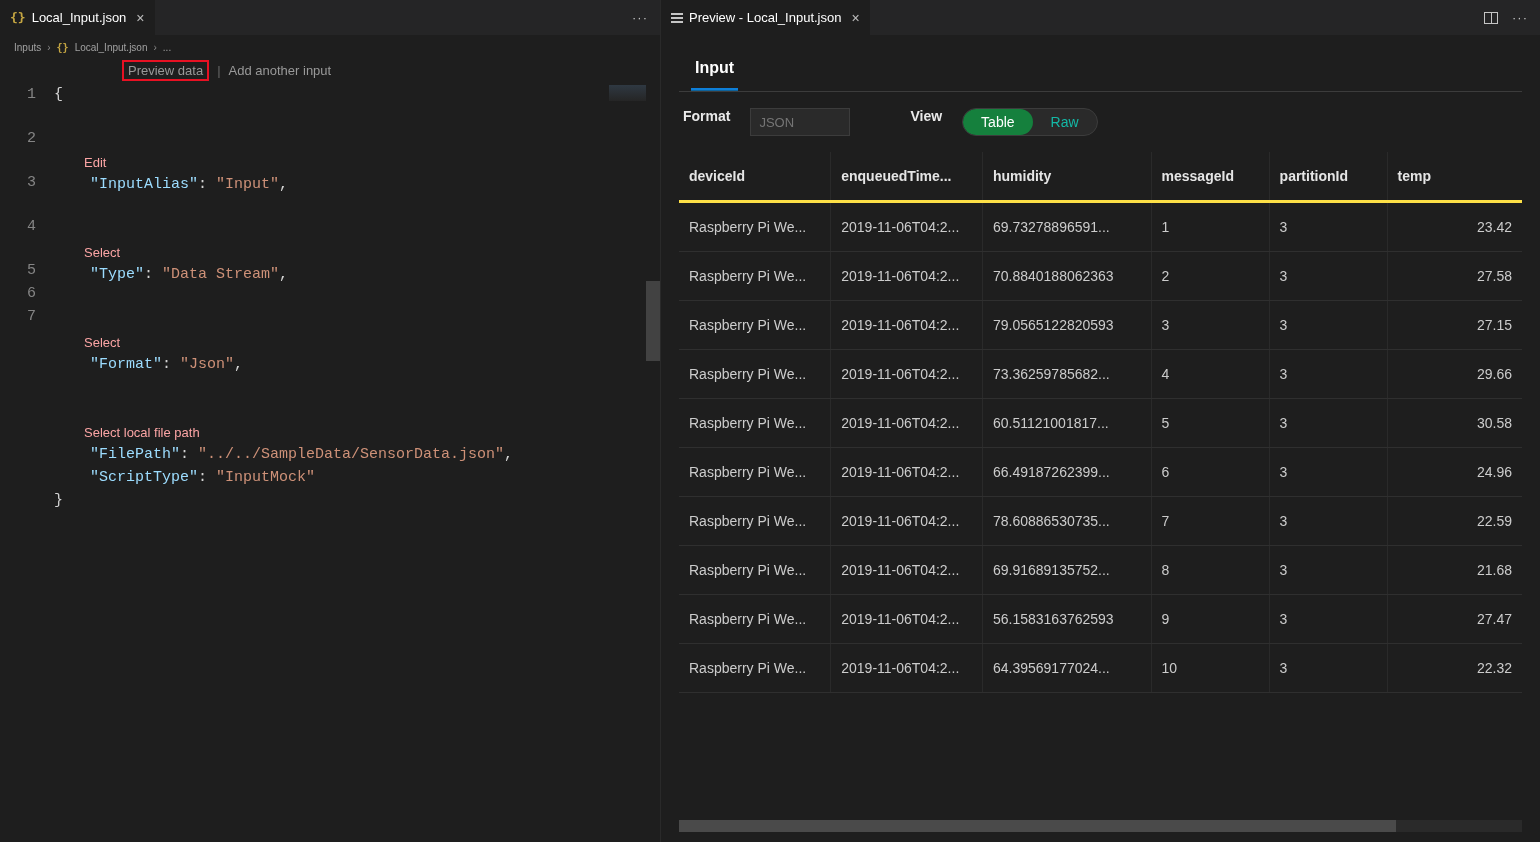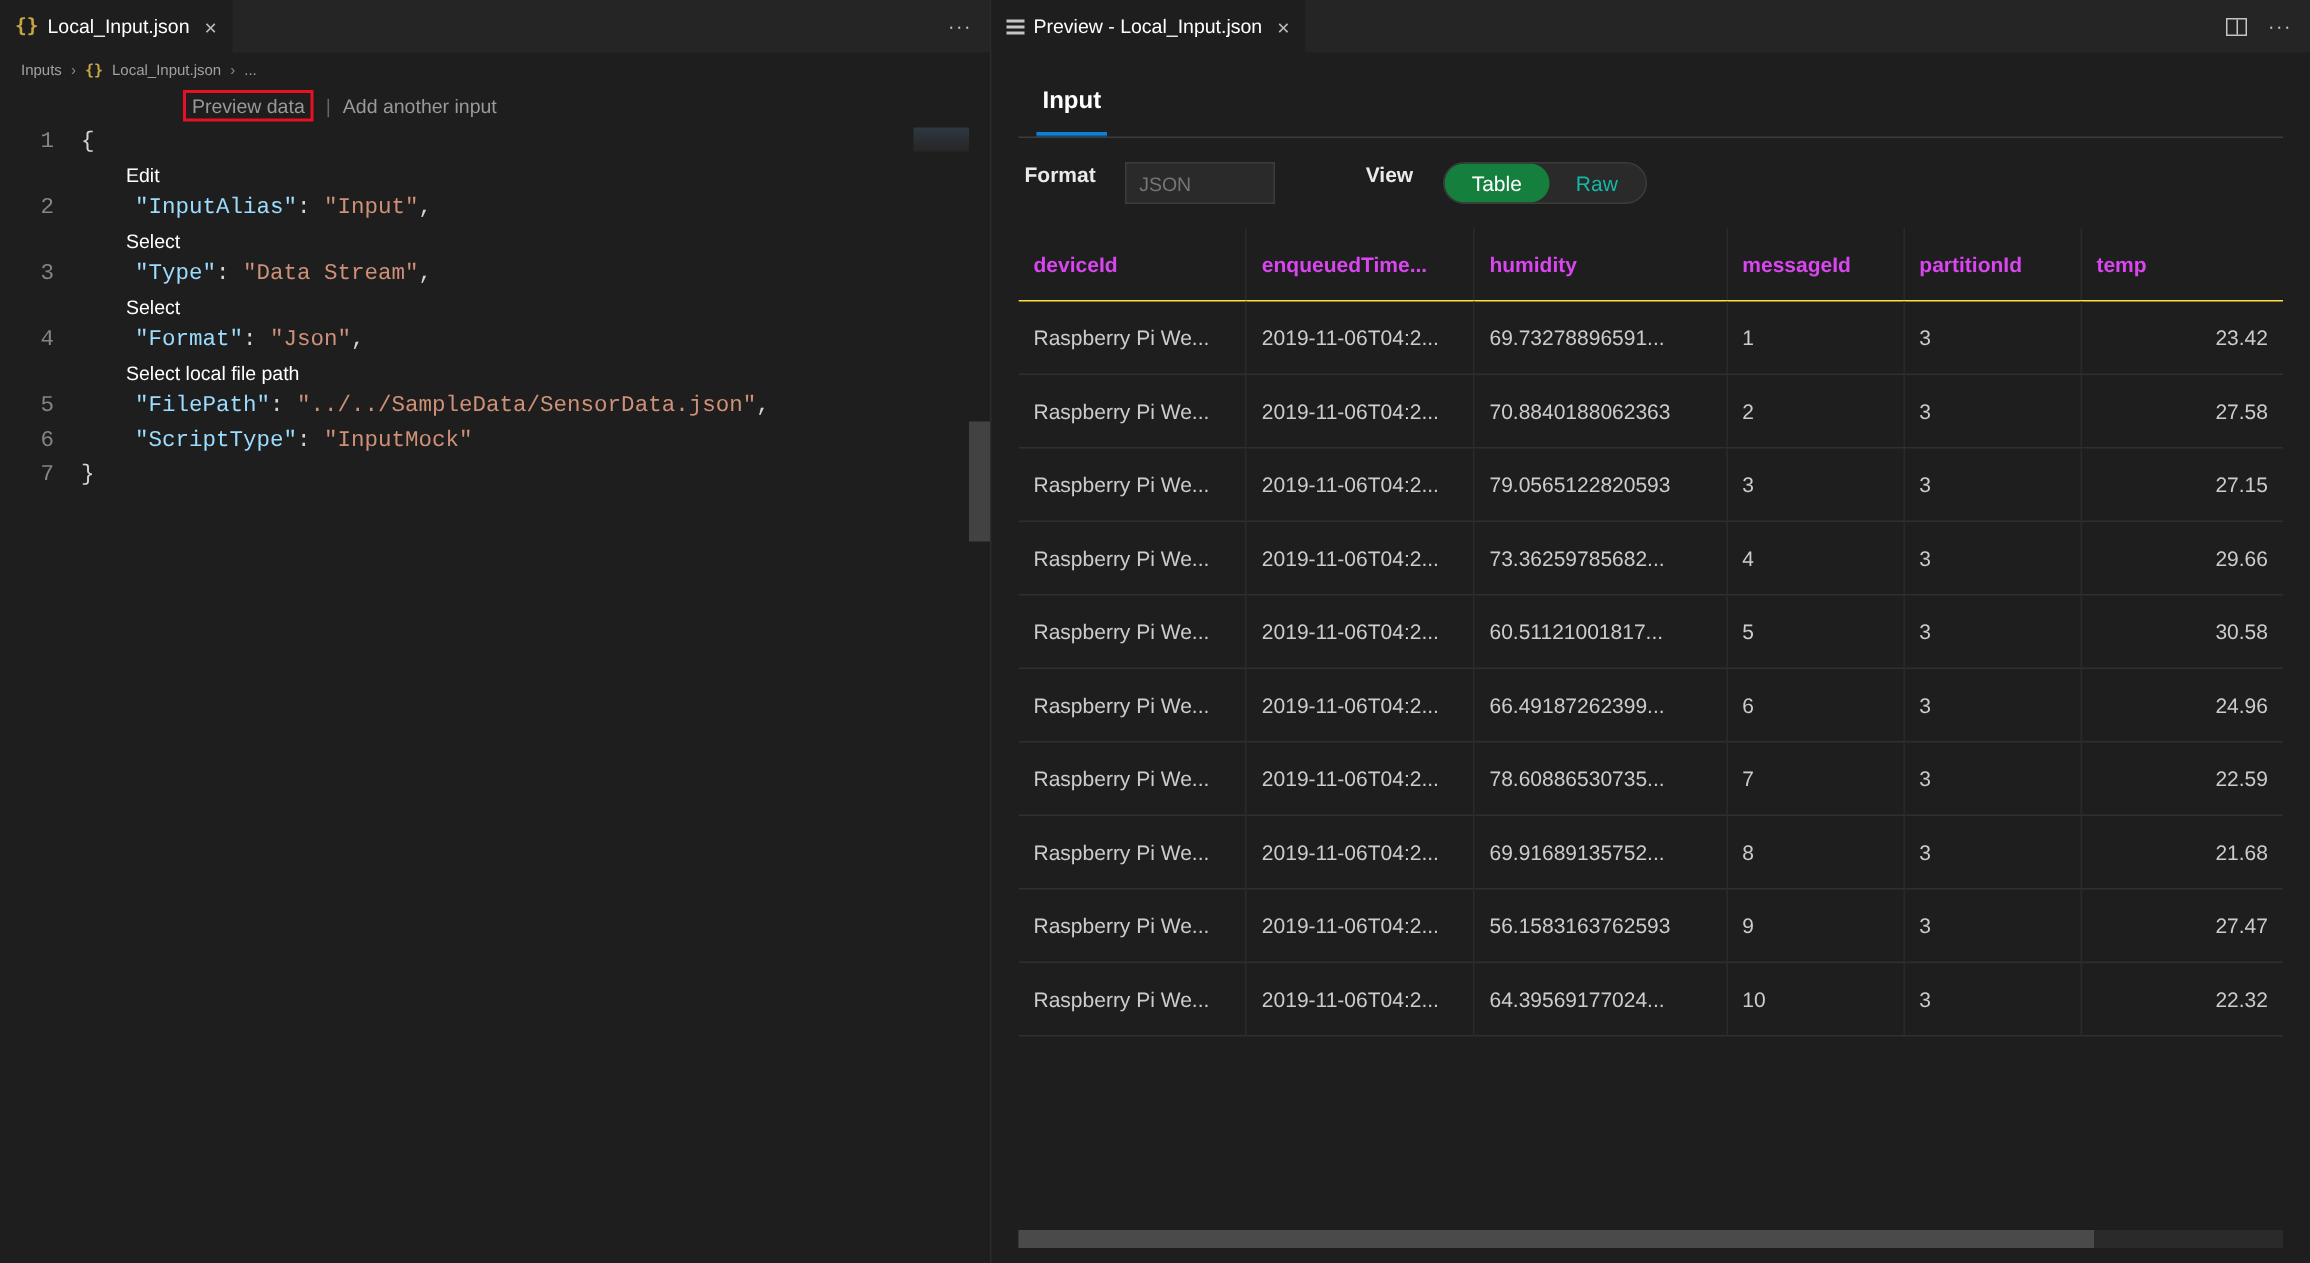--- a/index.html
+++ b/index.html
@@ -43,21 +43,21 @@
 .codelens-highlight { border: 2px solid #e81123; padding: 1px 4px; }
 .codelens-sep { color: #666; }
 
 
 .editor { flex: 1; display: flex; font-family: Consolas, "Courier New", monospace; font-size: 15px; position: relative; }
 .gutter { width: 54px; text-align: right; color: #858585; padding-top: 2px; user-select: none; }
 .gutter div { height: 23px; line-height: 23px; padding-right: 18px; }
 .gutter div.spacer { height: 21px; }
 .code { flex: 1; padding-top: 2px; position: relative; }
 .codeline { height: 23px; line-height: 23px; white-space: pre; }
-.hint { height: 21px; line-height: 21px; color: #ffffff; font-size: 13px; font-family: "Segoe UI", sans-serif; padding-left: 30px; }
+.hint { height: 21px; line-height: 21px; color: #fca5a5; font-size: 13px; font-family: "Segoe UI", sans-serif; padding-left: 30px; margin-top: 46px; }
 
 .tok-brace { color: #d4d4d4; }
 .tok-key   { color: #9cdcfe; }
 .tok-punc  { color: #d4d4d4; }
 .tok-str   { color: #ce9178; }
 
 .minimap {
   position: absolute; right: 0; top: 0; width: 56px; height: 100%;
   background: #1e1e1e; border-left: 1px solid #1e1e1e;
 }
@@ -90,21 +90,21 @@
 }
 .seg button.active { background:#15803d; color:#fff; border-radius:14px; }
 
 
 .table-wrap { flex:1; overflow:auto; }
 table { width: 100%; border-collapse: collapse; table-layout: fixed; }
 th, td {
   text-align:left; padding: 16px 10px; font-size: 14px;
   border-bottom: 1px solid #2f2f2f; white-space: nowrap; overflow:hidden; text-overflow: ellipsis;
 }
-th { color:#d946ef; font-weight:600; border-bottom: 1px solid #fde047; }
+th { color:#e5e5e5; font-weight:600; border-bottom: 3px solid #fde047; }
 th + th, td + td { border-left: 1px solid #2a2a2a; }
 td.num { text-align: right; }
 
 .hscroll { height:12px; background:#2a2a2a; margin-top:4px; position:relative; }
 .hscroll .hthumb { position:absolute; left:0; top:0; height:12px; width:85%; background:#4a4a4a; }
 
 
 .braces-icon { color:#c5a642; font-family: Consolas, monospace; font-weight:bold; }
 .lines-icon { display:inline-flex; flex-direction:column; gap:2px; }
 .lines-icon i { display:block; width:12px; height:2px; background:#c5c5c5; }

